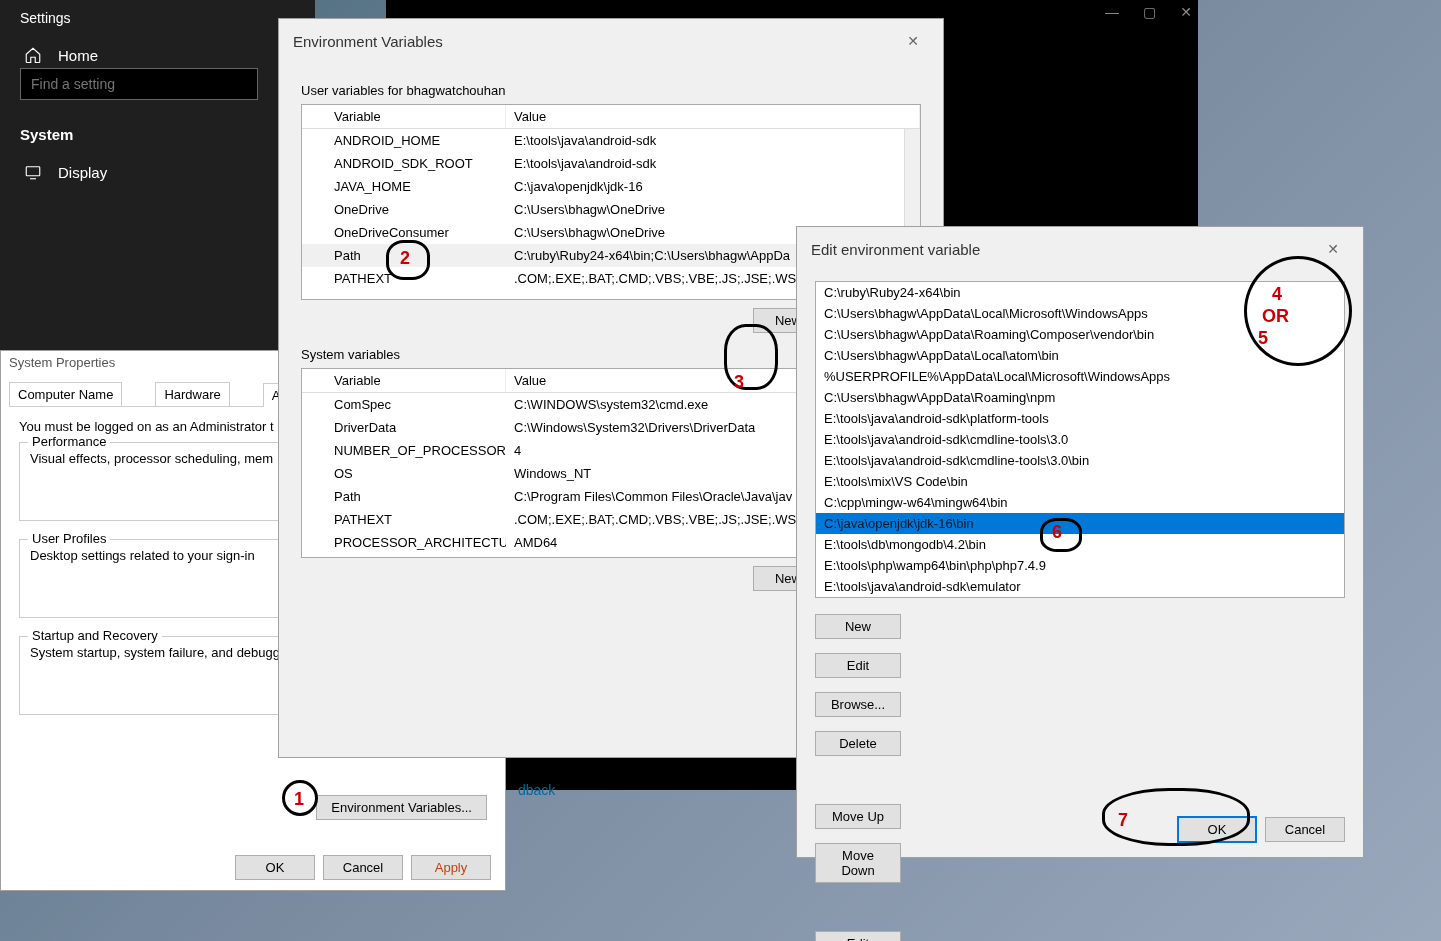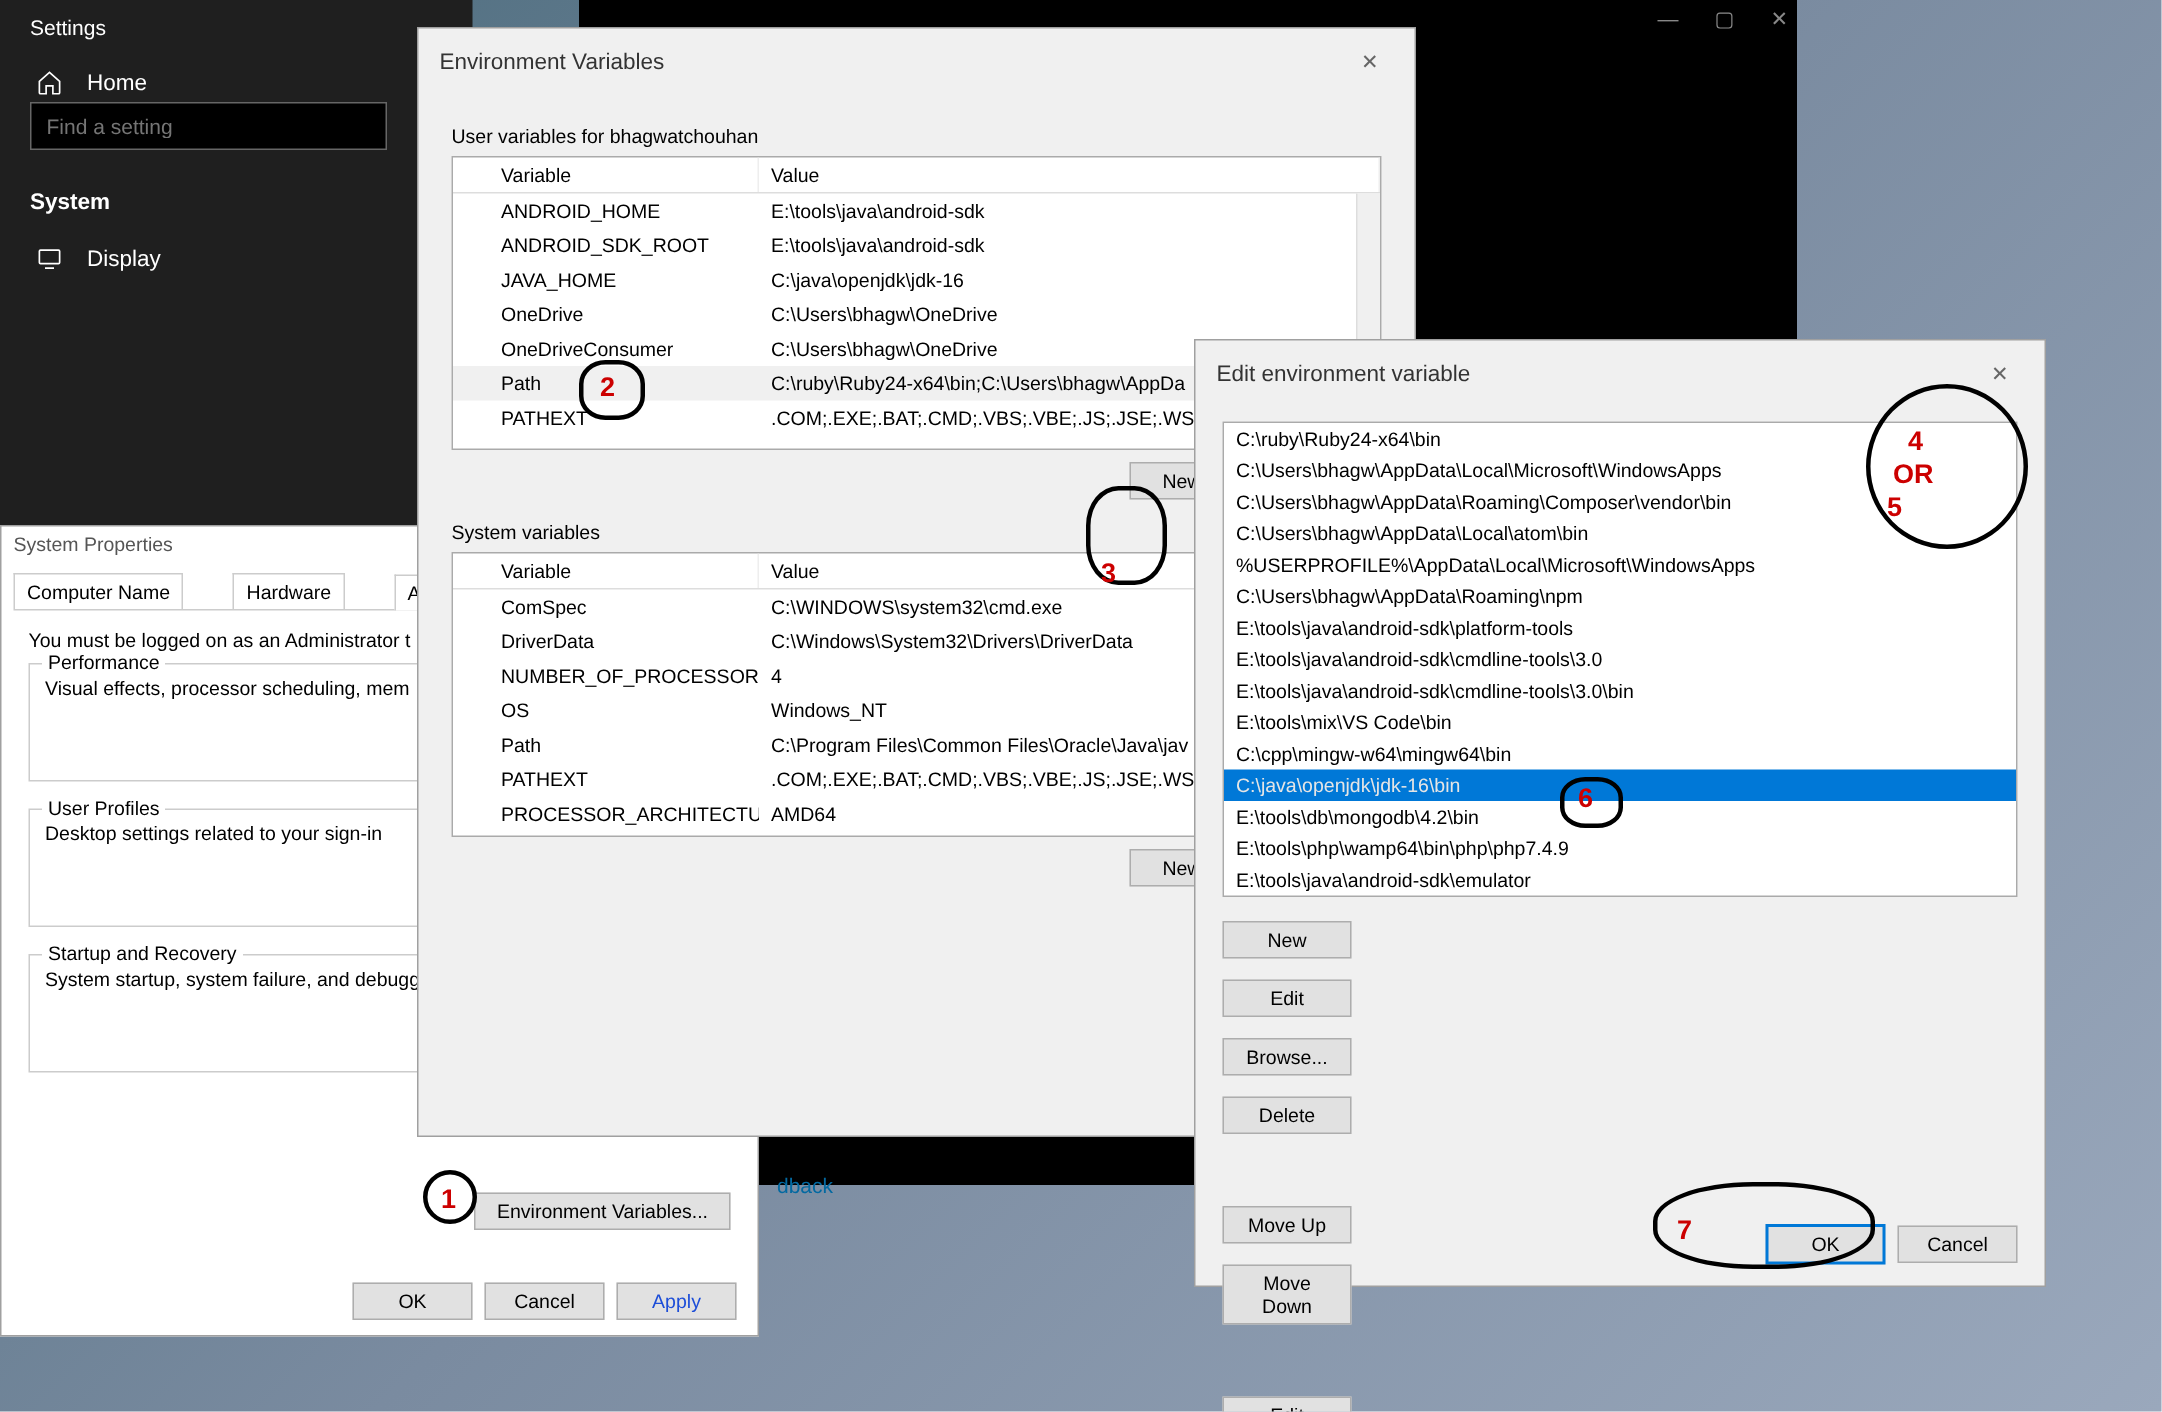--- a/index.html
+++ b/index.html
@@ -47,21 +47,21 @@
   .env-scroll { position:absolute; right:0; top:24px; bottom:0; width:16px; background:#f0f0f0; border-left:1px solid #ddd; }
   .env-btn-group { display:flex; justify-content:flex-end; gap:8px; margin-top:8px; }
   .envvars-footer { display:flex; justify-content:flex-end; gap:8px; padding:8px 22px; position:absolute; bottom:8px; right:0; }
 
   
   .editenv { position:absolute; left:796px; top:226px; width:568px; height:632px; background:#f0f0f0; border:1px solid #a0a0a0; z-index:10; }
   .editenv-titlebar { display:flex; justify-content:space-between; align-items:center; padding:10px 14px; font-size:15px; color:#333; }
   .editenv-body { display:flex; gap:16px; padding:10px 18px;flex-direction:column; }
   .path-list { flex:1; border:1px solid #aaa; background:#fff; height:486px; font-size:13px; overflow:hidden; }
   .path-item { padding:3px 8px; white-space:nowrap; overflow:hidden; }
-  .path-item.sel { background:#0078d7; color:#e5e5e5; }
+  .path-item.sel { background:#0078d7; color:#0f172a; }
   .editenv-btns { display:flex; flex-direction:column; gap:14px; width:86px; }
   .editenv-btns .gap { height:20px; }
   .editenv-footer { display:flex; justify-content:flex-end; gap:8px; padding:8px 18px; position:absolute; bottom:6px; right:0; align-items:center; }
   .btn.primary { border:2px solid #0078d7; }
 
   
   .anno { position:absolute; font-weight:700; color:#c00; font-size:18px; z-index:50; }
   .anno-circle { position:absolute; border:3px solid #000; border-radius:50%; z-index:49; }
 
   
@@ -130,21 +130,21 @@
       <div>System startup, system failure, and debugg</div>
       <div style="height:36px"></div>
     </div>
   </div>
   <div class="env-btn-row">
     <button class="btn">Environment Variables...</button>
   </div>
   <div class="sysprops-footer">
     <button class="btn">OK</button>
     <button class="btn">Cancel</button>
-    <button class="btn" style="color:#1d4ed8">Apply</button>
+    <button class="btn" style="color:#c2410c">Apply</button>
   </div>
 </div>
 
 <div class="envvars">
   <div class="envvars-titlebar">
     <span>Environment Variables</span>
     <span class="close-x">✕</span>
   </div>
   <div class="env-section">
     <div class="env-label">User variables for bhagwatchouhan</div>

